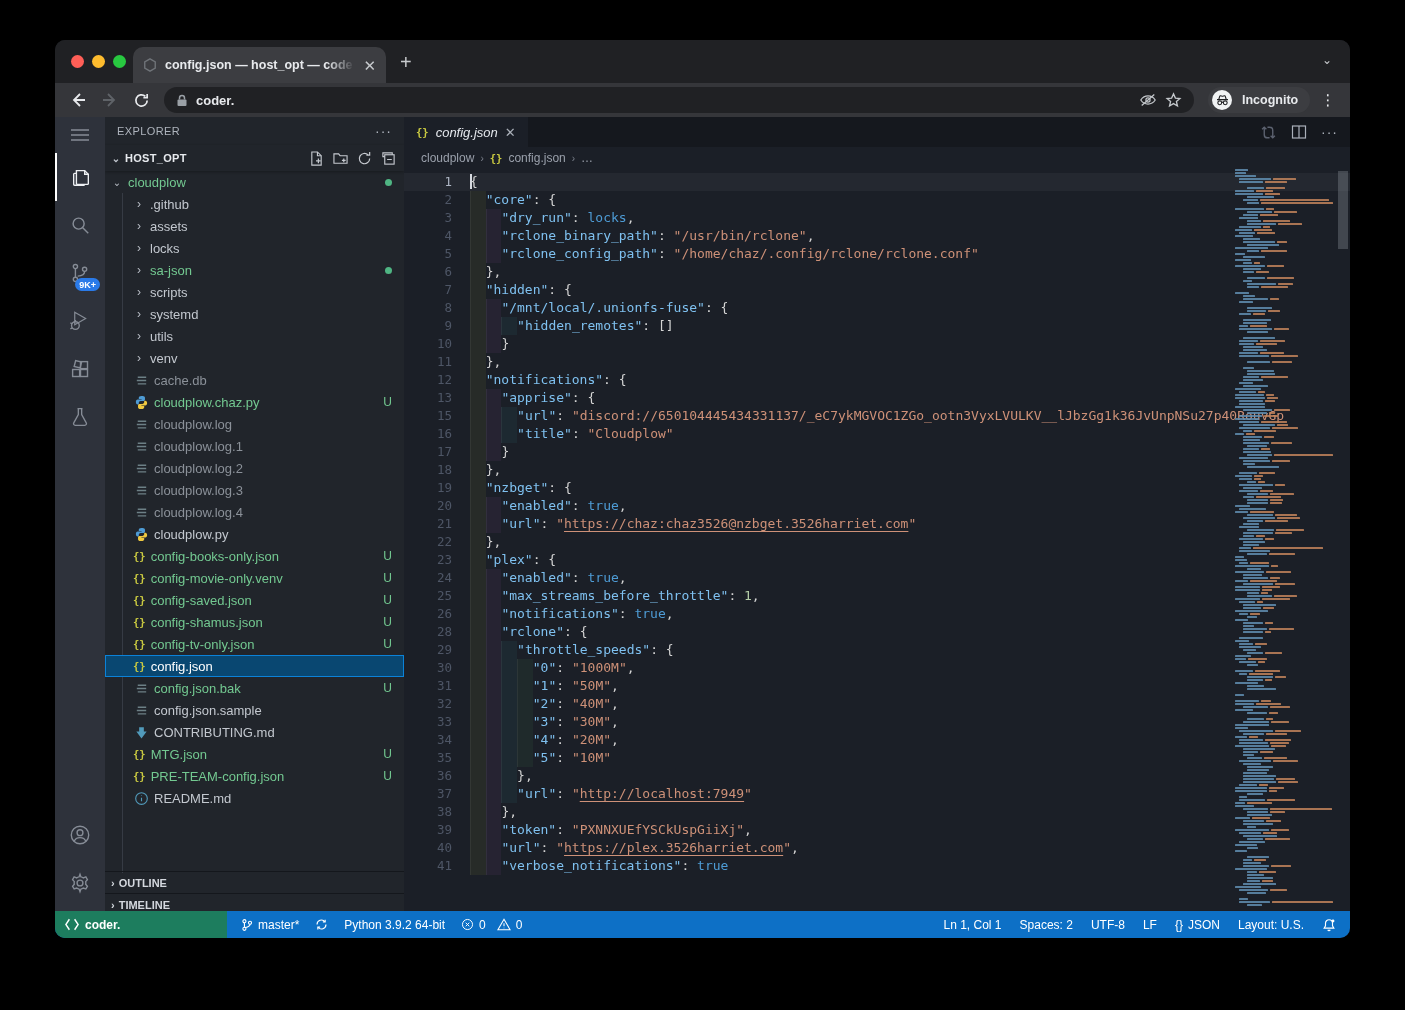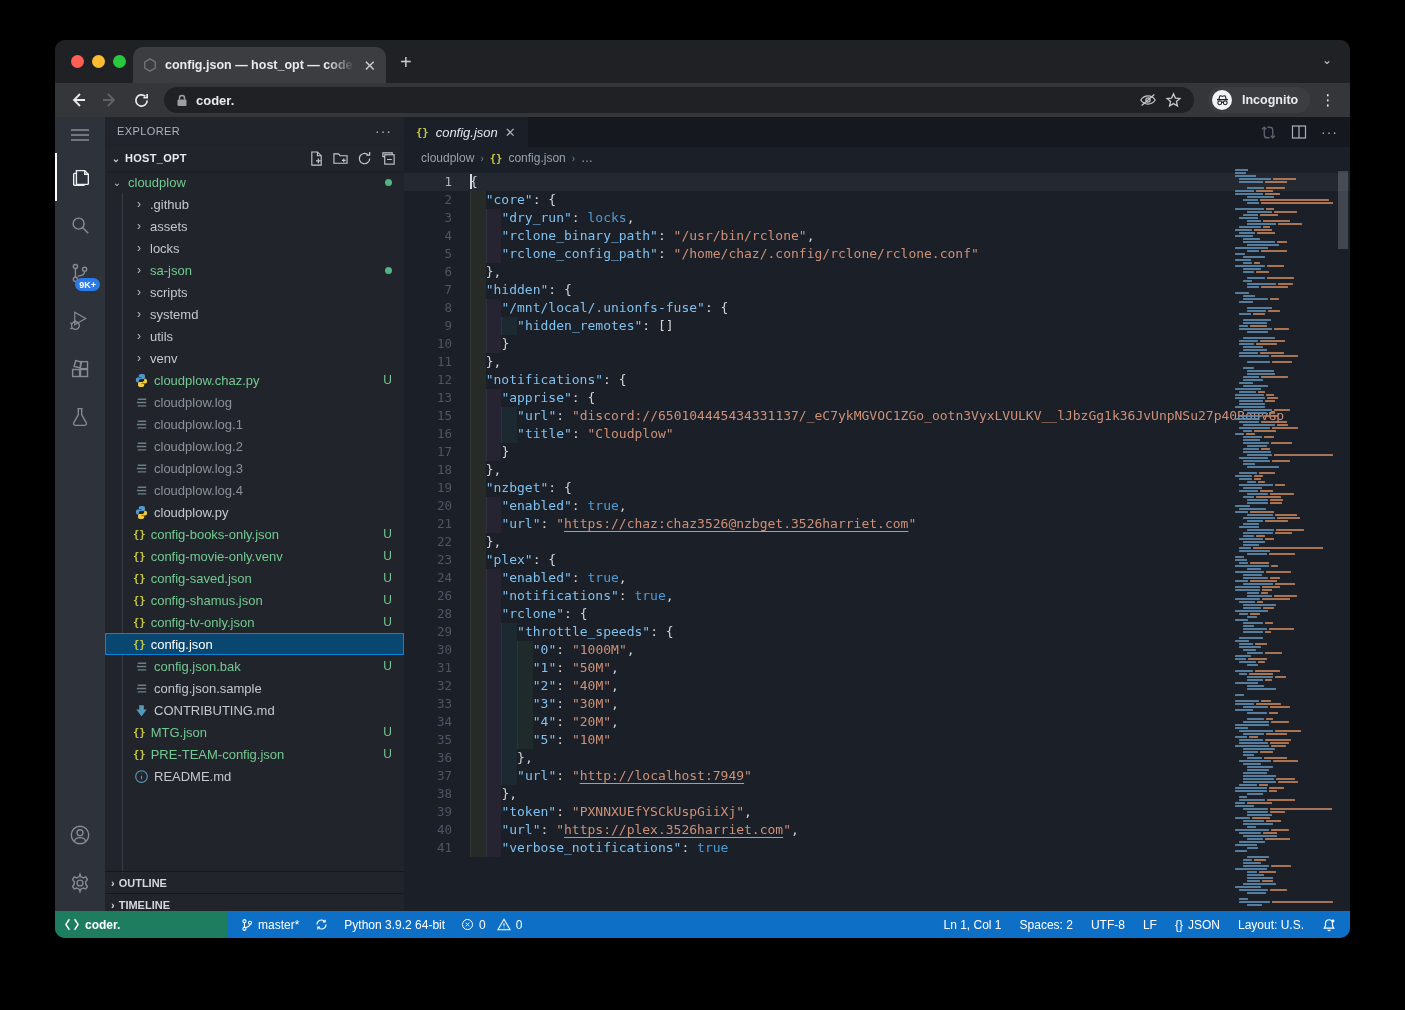--- a/index.html
+++ b/index.html
@@ -324,20 +324,30 @@
             <span class="nm">systemd</span>
           </div>
           <div class="row d2">
             <span class="chev" style="font-size: 12px;">›</span>
             <span class="nm">utils</span>
           </div>
           <div class="row d2">
             <span class="chev" style="font-size: 12px;">›</span>
             <span class="nm">venv</span>
           </div>
+          <div class="row d2 ignored">
+            <span class="ficon">
+              <svg width="15" height="15" viewBox="0 0 16 16">
+                <g stroke="#6d8086" stroke-width="1.4">
+                  <path d="M4 4.5h9M3 8h10M4 11.5h9"></path>
+                </g>
+              </svg>
+            </span>
+            <span class="nm">cache.db</span>
+          </div>
           <div class="row d2 green">
             <span class="ficon">
               <svg width="15" height="15" viewBox="0 0 16 16">
                 <path fill="#4e9bd4" d="M7.9 1C6.1 1 5.1 1.8 5.1 3v1.2h3v.6H3.9C2.7 4.8 2 5.9 2 7.4s.7 2.6 1.9 2.6h1.2V8.6c0-1.1.9-2.1 2-2.1h3c.9 0 1.6-.7 1.6-1.6V3c0-1.2-1-2-2.4-2z"></path>
                 <path fill="#f0c940" d="M8.1 15c1.8 0 2.8-.8 2.8-2v-1.2h-3v-.6h4.2c1.2 0 1.9-1.1 1.9-2.6s-.7-2.6-1.9-2.6h-1.2v1.4c0 1.1-.9 2.1-2 2.1h-3c-.9 0-1.6.7-1.6 1.6V13c0 1.2 1 2 2.4 2z"></path>
               </svg>
             </span>
             <span class="nm">cloudplow.chaz.py</span>
             <span class="ubadge">U</span>
           </div>
@@ -539,20 +549,21 @@
           <div class="cl"><span class="ln">15</span><span class="ir ir0" style="left: 66px;"></span><span class="ir ir1" style="left: 81.7px;"></span><span class="ir ir2" style="left: 97.4px;"></span><span style="position: relative; margin-left: 47.1px;"><span class="tk-k">"url"</span><span class="tk-p">: </span><span class="tk-s">"discord://650104445434331137/_eC7ykMGVOC1ZGo_ootn3VyxLVULKV__lJbzGg1k36JvUnpNSu27p40RouvGp</span></span></div>
           <div class="cl"><span class="ln">16</span><span class="ir ir0" style="left: 66px;"></span><span class="ir ir1" style="left: 81.7px;"></span><span class="ir ir2" style="left: 97.4px;"></span><span style="position: relative; margin-left: 47.1px;"><span class="tk-k">"title"</span><span class="tk-p">: </span><span class="tk-s">"Cloudplow"</span></span></div>
           <div class="cl"><span class="ln">17</span><span class="ir ir0" style="left: 66px;"></span><span class="ir ir1" style="left: 81.7px;"></span><span style="position: relative; margin-left: 31.4px;"><span class="tk-p">}</span></span></div>
           <div class="cl"><span class="ln">18</span><span class="ir ir0" style="left: 66px;"></span><span style="position: relative; margin-left: 15.7px;"><span class="tk-p">},</span></span></div>
           <div class="cl"><span class="ln">19</span><span class="ir ir0" style="left: 66px;"></span><span style="position: relative; margin-left: 15.7px;"><span class="tk-k">"nzbget"</span><span class="tk-p">: {</span></span></div>
           <div class="cl"><span class="ln">20</span><span class="ir ir0" style="left: 66px;"></span><span class="ir ir1" style="left: 81.7px;"></span><span style="position: relative; margin-left: 31.4px;"><span class="tk-k">"enabled"</span><span class="tk-p">: </span><span class="tk-b">true</span><span class="tk-p">,</span></span></div>
           <div class="cl"><span class="ln">21</span><span class="ir ir0" style="left: 66px;"></span><span class="ir ir1" style="left: 81.7px;"></span><span style="position: relative; margin-left: 31.4px;"><span class="tk-k">"url"</span><span class="tk-p">: </span><span class="tk-s">"</span><span class="tk-l">https://chaz:chaz3526@nzbget.3526harriet.com</span><span class="tk-s">"</span></span></div>
           <div class="cl"><span class="ln">22</span><span class="ir ir0" style="left: 66px;"></span><span style="position: relative; margin-left: 15.7px;"><span class="tk-p">},</span></span></div>
           <div class="cl"><span class="ln">23</span><span class="ir ir0" style="left: 66px;"></span><span style="position: relative; margin-left: 15.7px;"><span class="tk-k">"plex"</span><span class="tk-p">: {</span></span></div>
           <div class="cl"><span class="ln">24</span><span class="ir ir0" style="left: 66px;"></span><span class="ir ir1" style="left: 81.7px;"></span><span style="position: relative; margin-left: 31.4px;"><span class="tk-k">"enabled"</span><span class="tk-p">: </span><span class="tk-b">true</span><span class="tk-p">,</span></span></div>
+          <div class="cl"><span class="ln">25</span><span class="ir ir0" style="left: 66px;"></span><span class="ir ir1" style="left: 81.7px;"></span><span style="position: relative; margin-left: 31.4px;"><span class="tk-k">"max_streams_before_throttle"</span><span class="tk-p">: </span><span class="tk-n">1</span><span class="tk-p">,</span></span></div>
           <div class="cl"><span class="ln">26</span><span class="ir ir0" style="left: 66px;"></span><span class="ir ir1" style="left: 81.7px;"></span><span style="position: relative; margin-left: 31.4px;"><span class="tk-k">"notifications"</span><span class="tk-p">: </span><span class="tk-b">true</span><span class="tk-p">,</span></span></div>
           <div class="cl"><span class="ln">28</span><span class="ir ir0" style="left: 66px;"></span><span class="ir ir1" style="left: 81.7px;"></span><span style="position: relative; margin-left: 31.4px;"><span class="tk-k">"rclone"</span><span class="tk-p">: {</span></span></div>
           <div class="cl"><span class="ln">29</span><span class="ir ir0" style="left: 66px;"></span><span class="ir ir1" style="left: 81.7px;"></span><span class="ir ir2" style="left: 97.4px;"></span><span style="position: relative; margin-left: 47.1px;"><span class="tk-k">"throttle_speeds"</span><span class="tk-p">: {</span></span></div>
           <div class="cl"><span class="ln">30</span><span class="ir ir0" style="left: 66px;"></span><span class="ir ir1" style="left: 81.7px;"></span><span class="ir ir2" style="left: 97.4px;"></span><span class="ir ir3" style="left: 113.1px;"></span><span style="position: relative; margin-left: 62.8px;"><span class="tk-k">"0"</span><span class="tk-p">: </span><span class="tk-s">"1000M"</span><span class="tk-p">,</span></span></div>
           <div class="cl"><span class="ln">31</span><span class="ir ir0" style="left: 66px;"></span><span class="ir ir1" style="left: 81.7px;"></span><span class="ir ir2" style="left: 97.4px;"></span><span class="ir ir3" style="left: 113.1px;"></span><span style="position: relative; margin-left: 62.8px;"><span class="tk-k">"1"</span><span class="tk-p">: </span><span class="tk-s">"50M"</span><span class="tk-p">,</span></span></div>
           <div class="cl"><span class="ln">32</span><span class="ir ir0" style="left: 66px;"></span><span class="ir ir1" style="left: 81.7px;"></span><span class="ir ir2" style="left: 97.4px;"></span><span class="ir ir3" style="left: 113.1px;"></span><span style="position: relative; margin-left: 62.8px;"><span class="tk-k">"2"</span><span class="tk-p">: </span><span class="tk-s">"40M"</span><span class="tk-p">,</span></span></div>
           <div class="cl"><span class="ln">33</span><span class="ir ir0" style="left: 66px;"></span><span class="ir ir1" style="left: 81.7px;"></span><span class="ir ir2" style="left: 97.4px;"></span><span class="ir ir3" style="left: 113.1px;"></span><span style="position: relative; margin-left: 62.8px;"><span class="tk-k">"3"</span><span class="tk-p">: </span><span class="tk-s">"30M"</span><span class="tk-p">,</span></span></div>
           <div class="cl"><span class="ln">34</span><span class="ir ir0" style="left: 66px;"></span><span class="ir ir1" style="left: 81.7px;"></span><span class="ir ir2" style="left: 97.4px;"></span><span class="ir ir3" style="left: 113.1px;"></span><span style="position: relative; margin-left: 62.8px;"><span class="tk-k">"4"</span><span class="tk-p">: </span><span class="tk-s">"20M"</span><span class="tk-p">,</span></span></div>
           <div class="cl"><span class="ln">35</span><span class="ir ir0" style="left: 66px;"></span><span class="ir ir1" style="left: 81.7px;"></span><span class="ir ir2" style="left: 97.4px;"></span><span class="ir ir3" style="left: 113.1px;"></span><span style="position: relative; margin-left: 62.8px;"><span class="tk-k">"5"</span><span class="tk-p">: </span><span class="tk-s">"10M"</span></span></div>
           <div class="cl"><span class="ln">36</span><span class="ir ir0" style="left: 66px;"></span><span class="ir ir1" style="left: 81.7px;"></span><span class="ir ir2" style="left: 97.4px;"></span><span style="position: relative; margin-left: 47.1px;"><span class="tk-p">},</span></span></div>

